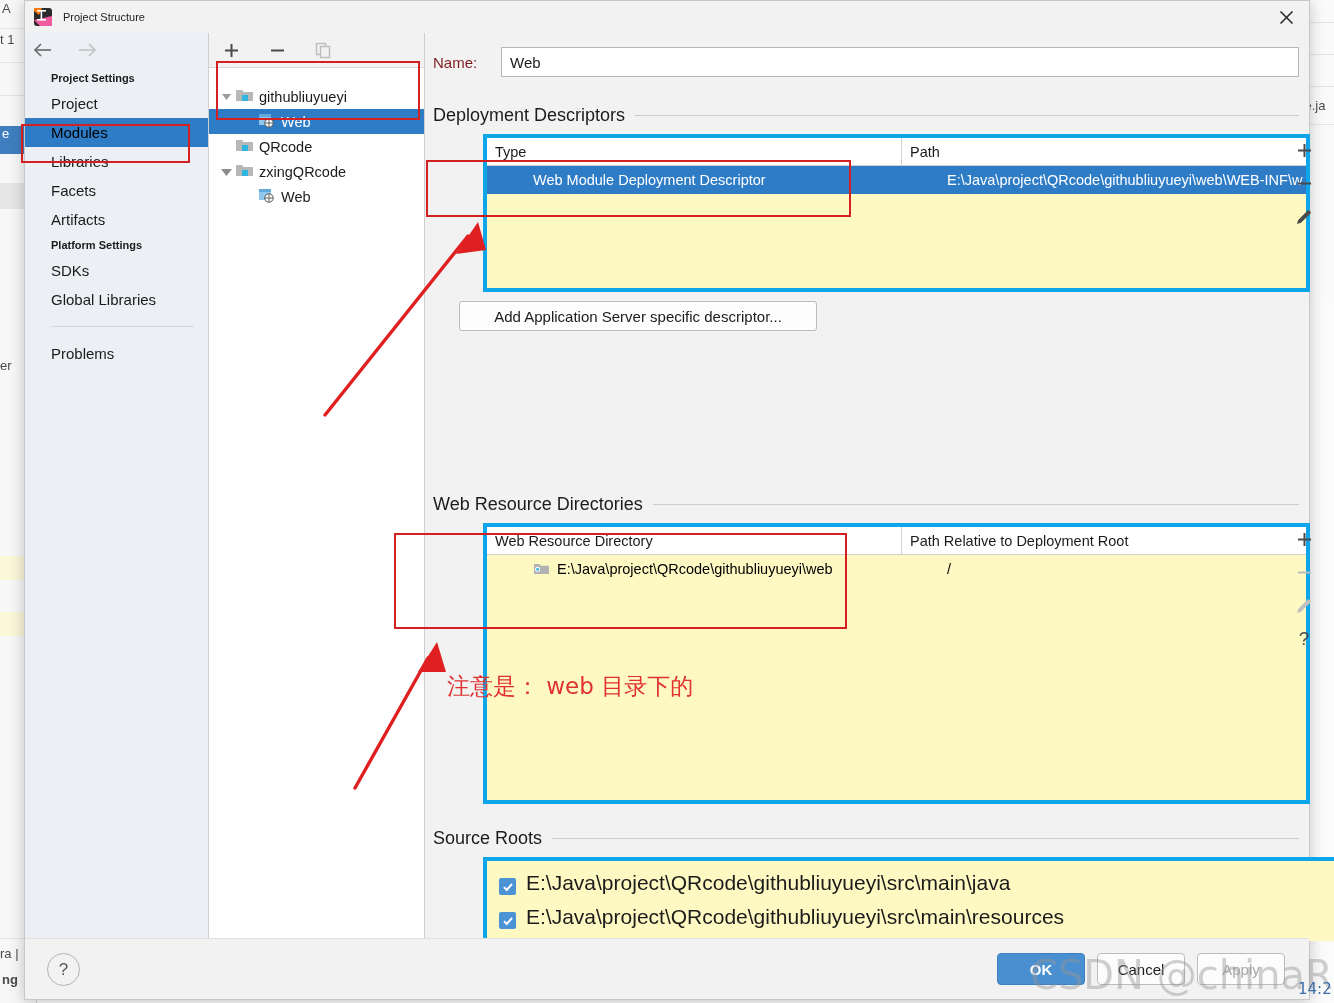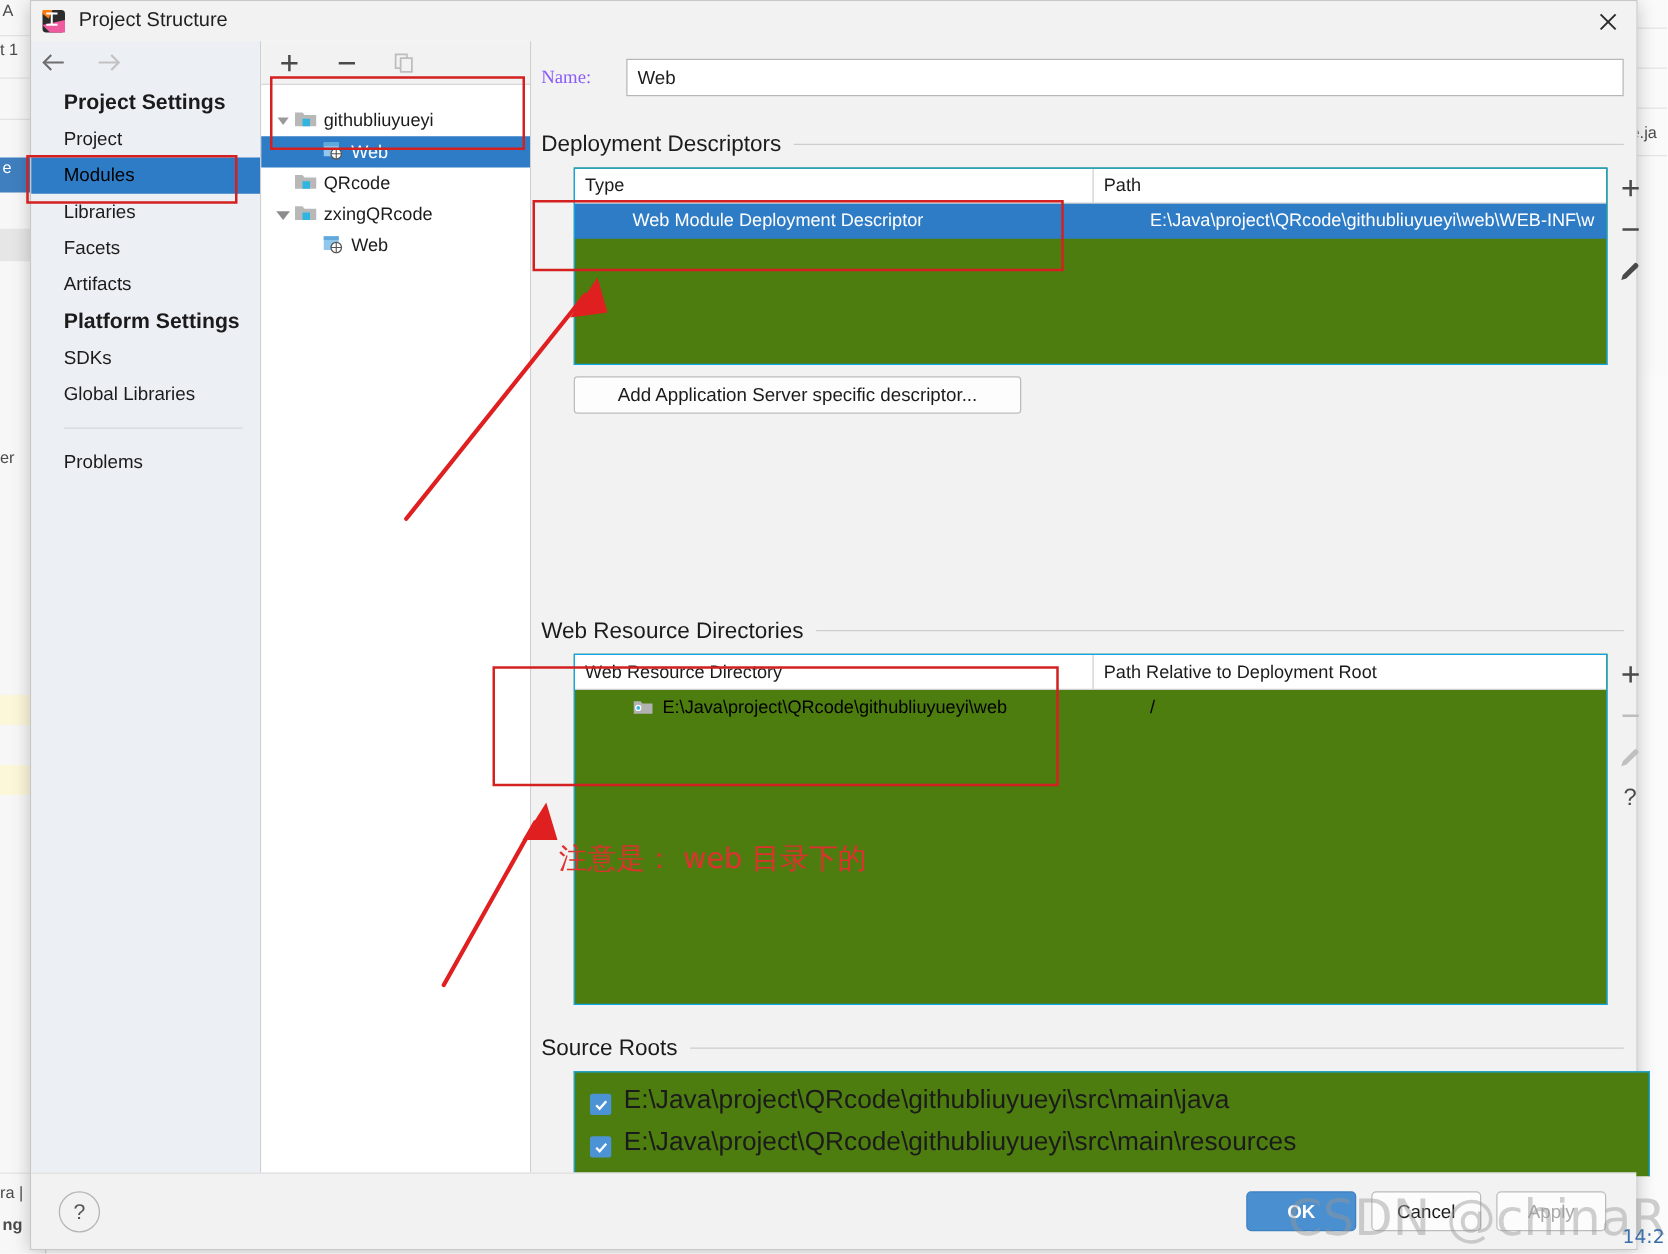--- a/index.html
+++ b/index.html
@@ -42,40 +42,40 @@
     box-shadow: 0 2px 14px rgba(0,0,0,0.22);
     box-sizing:border-box;
   }
   .titlebar {
     position:absolute; left:0; top:0; width:100%; height:32px;
     background:#f2f2f2;
     display:flex; align-items:center;
   }
   .title-icon { margin-left:8px; width:20px; height:20px; position:relative; }
   .title-text {
-    margin-left:10px; font-size:16px; color:#1f1f1f;
+    margin-left:10px; font-size:11px; color:#1f1f1f;
     font-family:"Liberation Sans", sans-serif;
   }
   .close-btn {
     position:absolute; right:0; top:0; width:46px; height:32px;
     display:flex; align-items:center; justify-content:center;
     cursor:pointer;
   }
 
   
   .navpane {
     position:absolute; left:0; top:32px; width:184px; height:908px;
     background:#eceff3;
     border-right:1px solid #cfcfcf;
     box-sizing:border-box;
   }
   .nav-toolbar { height:34px; display:flex; align-items:center; padding-left:4px; gap:16px; }
   .arrow-btn { width:28px; height:24px; display:flex; align-items:center; justify-content:center; cursor:pointer; }
   .nav-group-title {
-    font-size:17px; font-weight:bold; color:#1b1b1b;
+    font-size:11px; font-weight:bold; color:#1b1b1b;
     padding:5px 0 5px 26px;
   }
   .nav-item {
     font-size:15px; color:#1b1b1b; height:29px; line-height:29px;
     padding-left:26px; cursor:pointer;
   }
   .nav-item.selected { background:#2f7cc6; color:#000000; }
   .nav-sep { height:1px; background:#d4d7db; margin:12px 14px 12px 26px; }
 
   
@@ -100,36 +100,36 @@
   
   .content {
     position:absolute; left:400px; top:32px; right:0; height:908px;
     background:#f2f2f2;
     box-sizing:border-box;
   }
   .row-name {
     position:absolute; left:8px; top:14px; right:10px; height:30px;
     display:flex; align-items:center;
   }
-  .lbl-name { font-size:15px; color:#8b5cf6; width:68px;font-family:Liberation Serif, serif; }
+  .lbl-name { font-size:15px; color:#7f1d1d; width:68px; }
   .name-input {
     flex:1; height:30px; background:#ffffff; border:1px solid #b6b6b6;
     font-size:15px; color:#1b1b1b; padding:0 8px; box-sizing:border-box;
     font-family:"Liberation Sans", sans-serif; outline:none;
   }
 
   .section-head {
     position:absolute; left:8px; right:10px; display:flex; align-items:center; gap:10px;
   }
   .section-head .sh-text { font-size:18px; color:#1b1b1b; white-space:nowrap; }
   .section-head .sh-line { flex:1; height:1px; background:#cdcdcd; }
 
   .table-box {
-    position:absolute; background:#4d7c0f; border:1px solid #0ea5e9;
-    box-sizing:border-box; overflow:hidden;
+    position:absolute; background:#fef9c3; border:4px solid #0ea5e9;
+    box-sizing:border-box; overflow:hidden;margin-left:24px;
   }
   .thead { display:flex; height:27px; border-bottom:1px solid #d0d0d0; background:#ffffff; }
   .th {
     font-size:14.5px; color:#1b1b1b; display:flex; align-items:center;
     padding-left:8px; box-sizing:border-box;
   }
   .th.div { border-left:1px solid #d0d0d0; }
   .trow { display:flex; height:28px;padding-left:38px; }
   .trow.selected { background:#2f7cc6; color:#ffffff; }
   .td { font-size:14.5px; display:flex; align-items:center; padding-left:8px; box-sizing:border-box; white-space:nowrap; overflow:hidden; }

